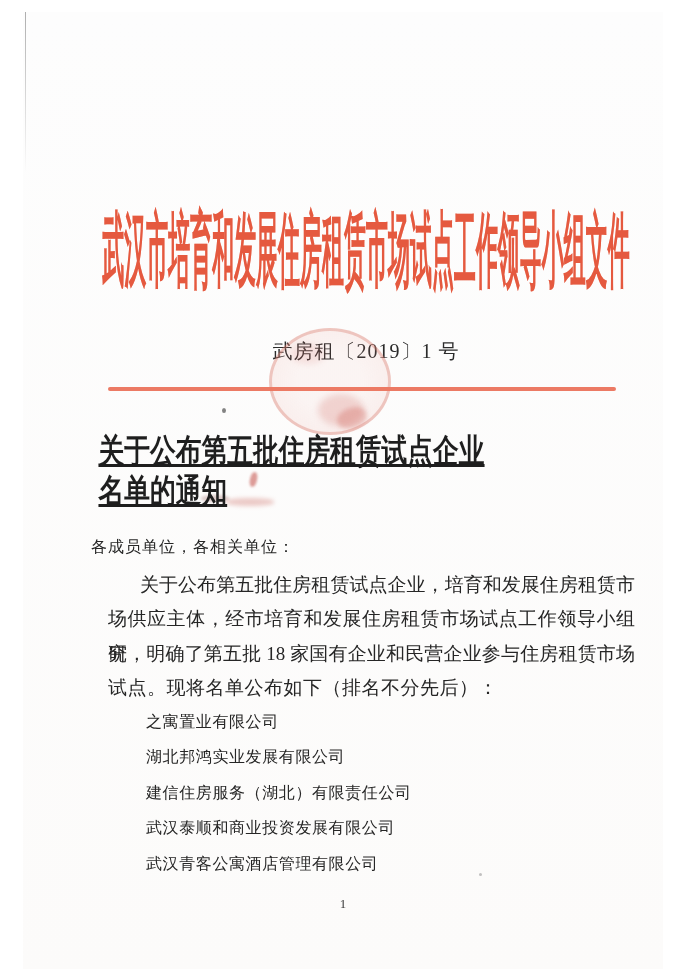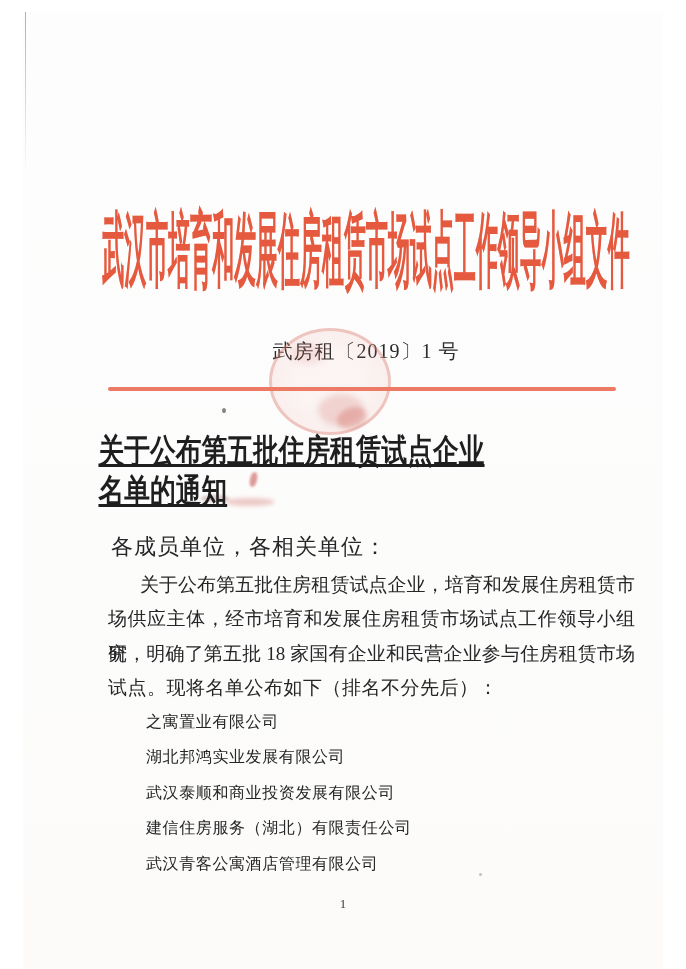--- a/index.html
+++ b/index.html
@@ -57,21 +57,21 @@
   .seal-smudge-b{position:absolute;left:314px;top:396px;width:30px;height:20px;border-radius:45%;
     background:rgba(200,80,70,.28);filter:blur(2px);transform:rotate(-18deg);}
   .seal-smudge-c{position:absolute;left:268px;top:332px;width:34px;height:20px;border-radius:50%;
     background:rgba(215,110,100,.15);filter:blur(3px);}
   
   .doc-title{position:absolute;top:419px;left:0;width:686px;text-align:left;
     font-weight:bold;color:var(--title-ink);text-decoration:underline;}
   .doc-title .t-line{display:block;font-size:33px;line-height:40px;white-space:nowrap;
     transform:scaleX(0.78);transform-origin:center;}
   
-  .salutation{position:absolute;left:88px;top:523px;font-size:22px;letter-spacing:1px;line-height:24px;}
+  .salutation{position:absolute;left:68px;top:523px;font-size:16px;letter-spacing:1px;line-height:24px;}
   .paragraph{position:absolute;left:85px;top:556px;width:527px;font-size:19px;}
   .para-line{height:34.4px;line-height:34.4px;text-align:justify;text-align-last:justify;
     text-justify:inter-character;}
   .para-line.indent{text-indent:32px;}
   .para-line.open-end{text-align:right;text-align-last:left;letter-spacing:0.5px;}
   .company-list{position:absolute;left:123px;top:692px;font-size:16px;}
   .company-item{height:35.4px;line-height:35.4px;letter-spacing:0.6px;}
   
   .page-number{position:absolute;top:884px;left:0;width:640px;text-align:center;
     font-size:13px;color:#3c3c3c;}
@@ -112,20 +112,20 @@
   <div class="paragraph">
     <div class="para-line indent">关于公布第五批住房租赁试点企业，培育和发展住房租赁市</div>
     <div class="para-line">场供应主体，经市培育和发展住房租赁市场试点工作领导小组研</div>
     <div class="para-line">究，明确了第五批 18 家国有企业和民营企业参与住房租赁市场</div>
     <div class="para-line open-end">试点。现将名单公布如下（排名不分先后）：</div>
   </div>
 
   <div class="company-list">
     <div class="company-item">之寓置业有限公司</div>
     <div class="company-item">湖北邦鸿实业发展有限公司</div>
+    <div class="company-item">建信住房服务（湖北）有限责任公司</div>
     <div class="company-item">武汉泰顺和商业投资发展有限公司</div>
-    <div class="company-item">建信住房服务（湖北）有限责任公司</div>
     <div class="company-item">武汉青客公寓酒店管理有限公司</div>
   </div>
 
   <div class="page-number">1</div>
 
 </div>
 
 </body></html>

